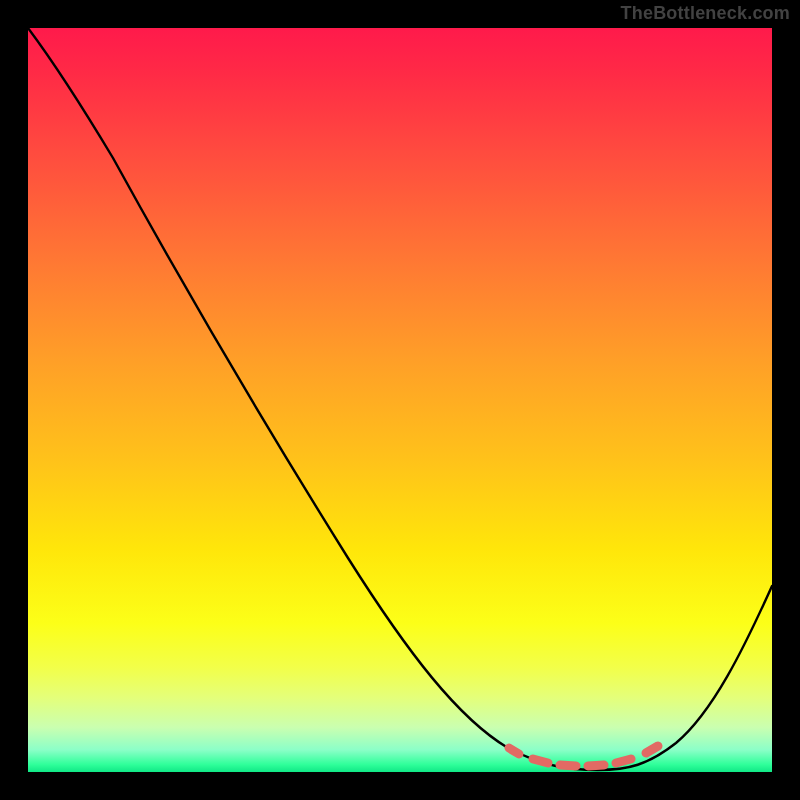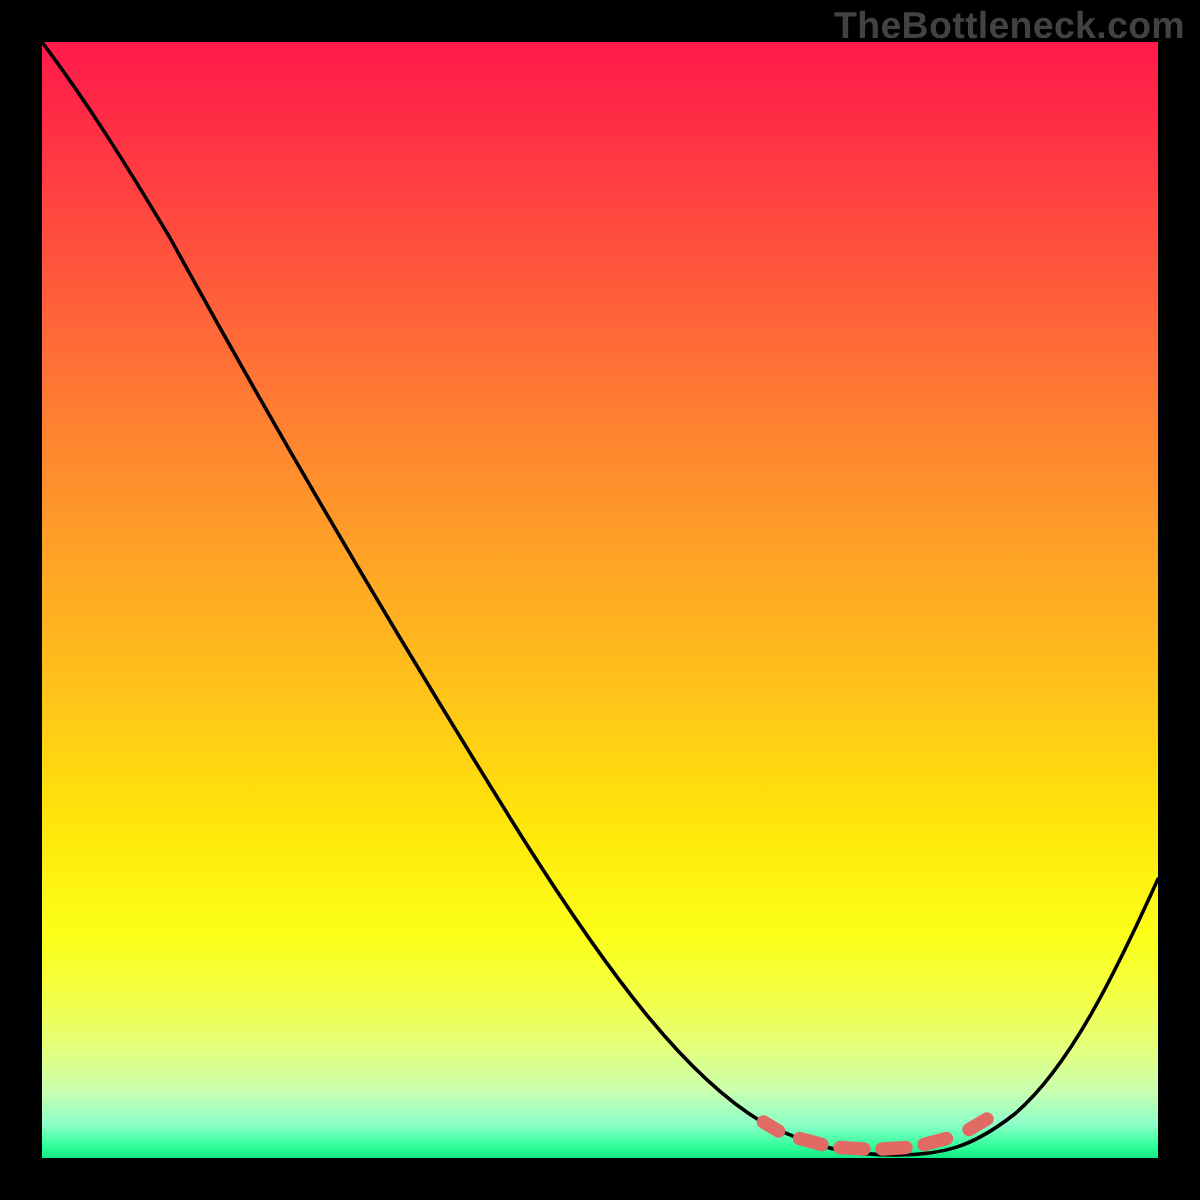--- a/index.html
+++ b/index.html
@@ -17,21 +17,21 @@
     left: 0;
     width: 800px;
     height: 800px;
     background: #000;
   }
   .watermark {
     position: absolute;
     top: 3px;
     right: 10px;
     color: #424242;
-    font-size: 25px;
+    font-size: 18px;
     font-weight: 600;
     letter-spacing: 0.2px;
     user-select: none;
   }
   .plot {
     position: absolute;
     top: 28px;
     left: 28px;
     width: 744px;
     height: 744px;

